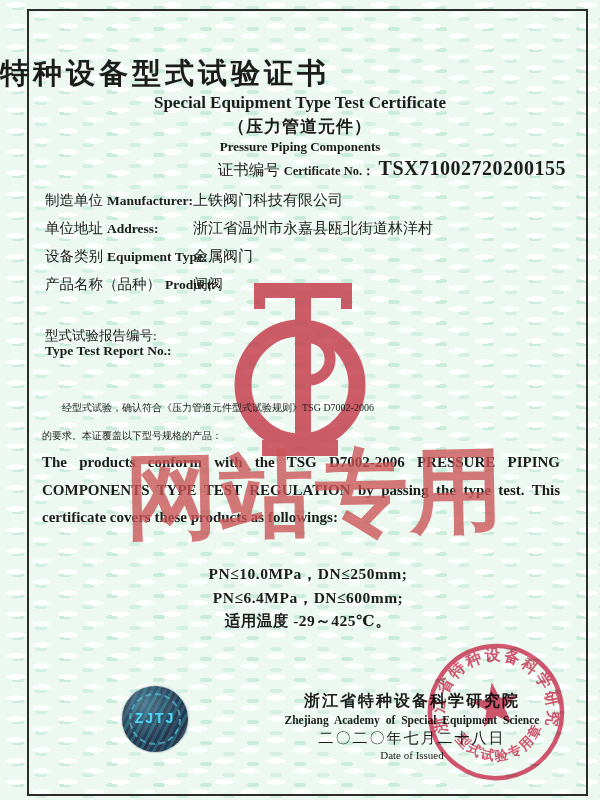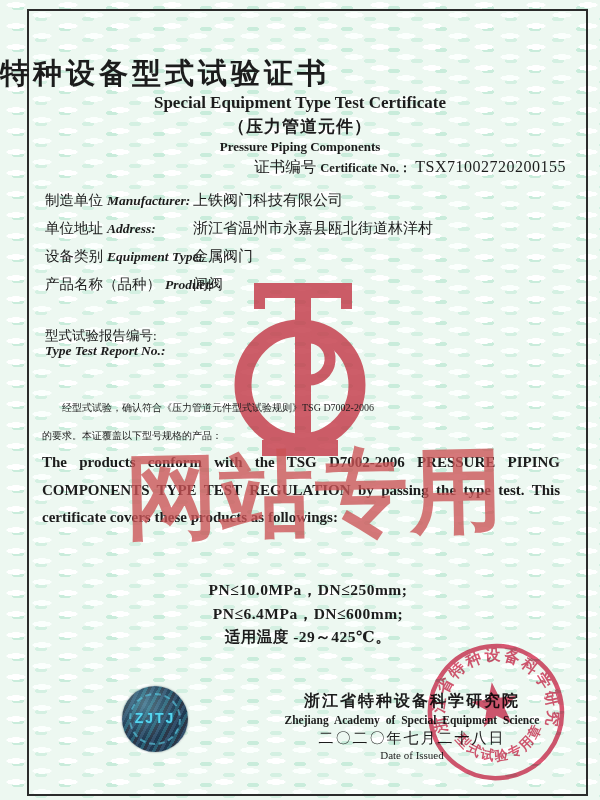--- a/index.html
+++ b/index.html
@@ -24,42 +24,42 @@
          font-size:29px;font-weight:bold;letter-spacing:4px;}
   .title-en{position:absolute;top:93px;left:0;width:100%;text-align:center;
          font-size:17px;font-weight:bold;}
   .sub-zh{position:absolute;top:115px;left:0;width:100%;text-align:center;
          font-size:17px;font-weight:bold;letter-spacing:1px;}
   .sub-en{position:absolute;top:139px;left:0;width:100%;text-align:center;
          font-size:13px;font-weight:bold;}
   .certline{position:absolute;top:157px;right:34px;white-space:nowrap;}
   .certline .cz{font-size:15.5px;}
   .certline .ce{font-size:12.5px;font-weight:bold;}
-  .certline .cv{font-size:16px;font-weight:normal;letter-spacing:.5px;}
+  .certline .cv{font-size:20px;font-weight:bold;letter-spacing:.5px;}
 
   
   .row{position:absolute;left:45px;right:20px;height:22px;white-space:nowrap;}
   .lz{font-size:14.5px;}
-  .le{font-size:13.5px;font-weight:bold;font-style:italic;}
+  .le{font-size:13.5px;font-weight:bold;}
   .val{position:absolute;left:148px;top:0;font-size:15px;}
   .val.b{font-weight:bold;font-size:15.5px;}
   .val.c2{left:202px;}
   .rlbl2{position:absolute;left:45px;line-height:15px;}
   .rlbl2 .lz{display:block;font-size:13.5px;}
   .rlbl2 .le{display:block;font-size:13.5px;}
 
   
   .para{position:absolute;left:42px;right:40px;top:394px;}
   .pzh{font-size:10px;line-height:27.5px;}
   .pzh.indent{text-indent:2em;}
   .pen{font-size:15px;font-weight:bold;line-height:27.5px;
        text-align:justify;text-align-last:justify;}
   .pen.last{text-align:left;text-align-last:left;}
 
-  .specs{position:absolute;left:42px;right:26px;top:578px;text-align:center;}
+  .specs{position:absolute;left:42px;right:26px;top:562px;text-align:center;}
   .spec{font-size:15.5px;font-weight:bold;line-height:23.5px;letter-spacing:.5px;}
 
   
   .footer{position:absolute;left:262px;width:300px;top:690px;text-align:center;}
   .f-zh{font-size:16px;font-weight:bold;letter-spacing:2px;line-height:21px;}
   .f-en{font-size:11.5px;font-weight:bold;word-spacing:3px;line-height:18px;}
   .f-date{font-size:15px;letter-spacing:2px;line-height:19px;}
   .f-den{font-size:11px;line-height:14px;}
 
   

